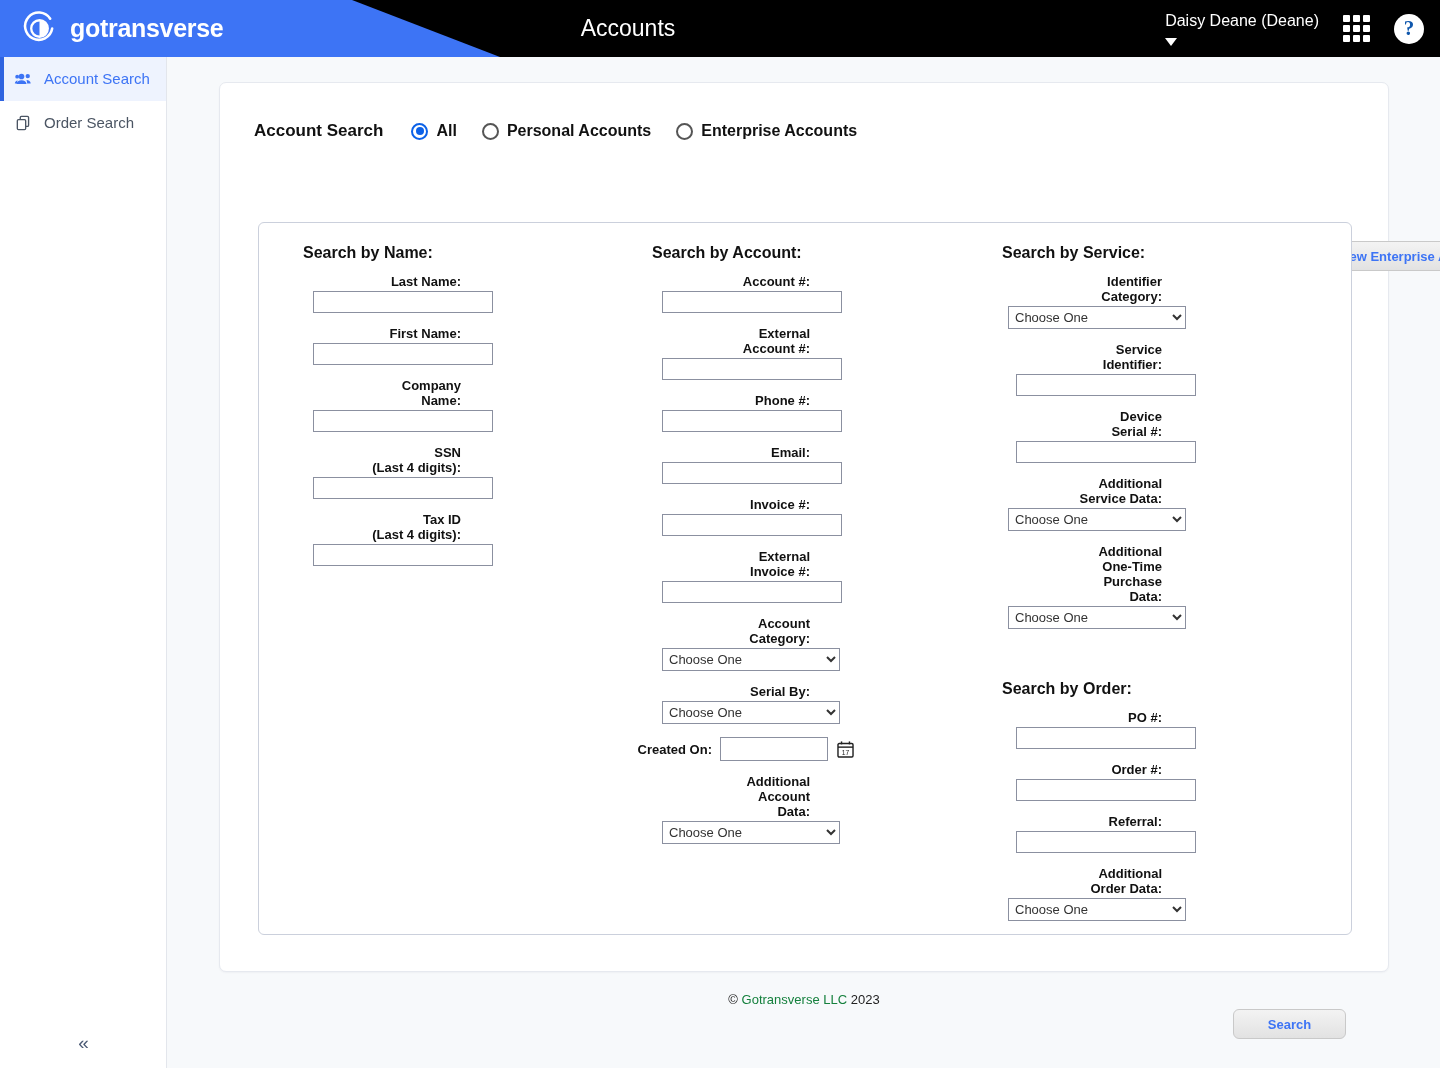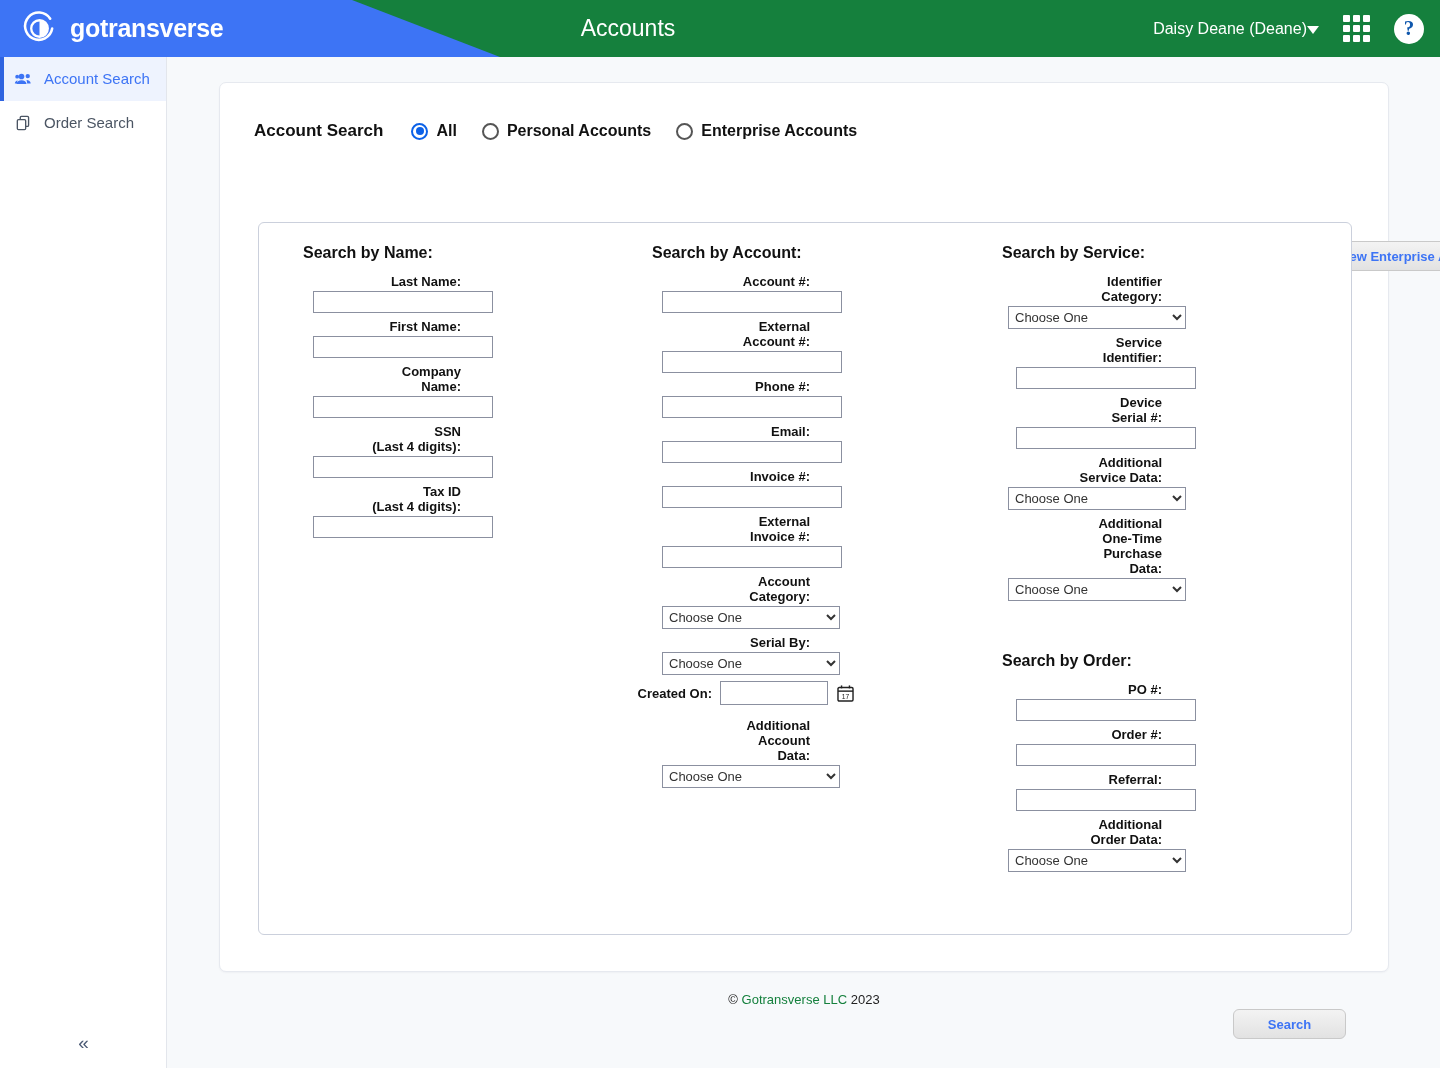--- a/index.html
+++ b/index.html
@@ -8,21 +8,21 @@
     width: 1440px; height: 1068px;
     font-family: "Liberation Sans", sans-serif;
     background: #f7f9fb;
     overflow: hidden;
   }
 
   
   .topbar {
     position: absolute; top: 0; left: 0;
     width: 1440px; height: 57px;
-    background: #15803d;
+    background: #000000;
     overflow: hidden;
   }
   .topbar-accent {
     position: absolute; top: 0; left: 0;
     width: 520px; height: 57px;
     background: #3d74f5;
     clip-path: polygon(0 0, 352px 0, 500px 57px, 0 57px);
   }
   .brand {
     position: absolute; left: 20px; top: 9px;
@@ -39,22 +39,23 @@
     width: 1256px; height: 57px;
     line-height: 57px; text-align: center;
     color: #ffffff; font-size: 23px; font-weight: normal;
     z-index: 2; pointer-events: none;
   }
   .topbar-right {
     position: absolute; right: 16px; top: 0; height: 57px;
     display: flex; align-items: center; gap: 24px; z-index: 3;
   }
   .user-menu {
-    color: #fff; font-size: 16px; display: flex; align-items: center; 
+    color: #fff; font-size: 16px; display: flex; gap: 6px;
     cursor: pointer;
+    flex-direction: column;
   }
   .caret-down {
     width: 0; height: 0; border-left: 6px solid transparent;
     border-right: 6px solid transparent; border-top: 8px solid #fff;
     display: inline-block; margin-top: 2px;
   }
   .grid-icon {
     display: grid; grid-template-columns: repeat(3, 7px);
     grid-template-rows: repeat(3, 7px); gap: 3px; cursor: pointer;
   }
@@ -149,21 +150,21 @@
   .col-name    { left: 6px;   width: 330px; }
   .col-account { left: 355px; width: 330px; }
   .col-service { left: 705px; width: 330px; }
 
   .sec-title {
     font-size: 16px; font-weight: bold; color: #111;
     margin: 21px 0 12px 38px;
   }
   .sec-title.order { margin-top: 51px; }
 
-  .field { margin-bottom: 6px; }
+  .field { margin-bottom: 13px; }
   .field-label {
     font-size: 13px; font-weight: bold; color: #111;
     text-align: right; line-height: 15px; margin-bottom: 2px;
   }
   .field-input {
     width: 180px; height: 22px; border: 1px solid #8b90a0;
     background: #fff; display: block;
   }
   .field-select {
     width: 178px; height: 23px; border: 1px solid #8b90a0;

